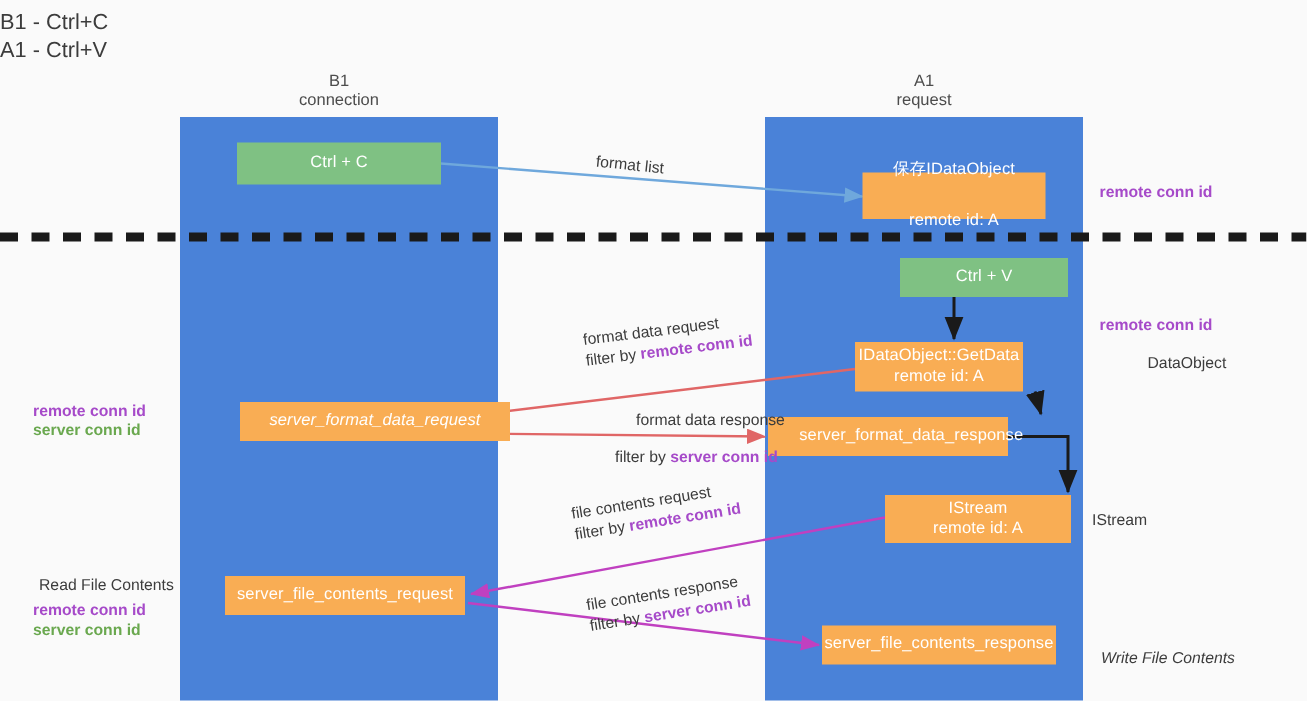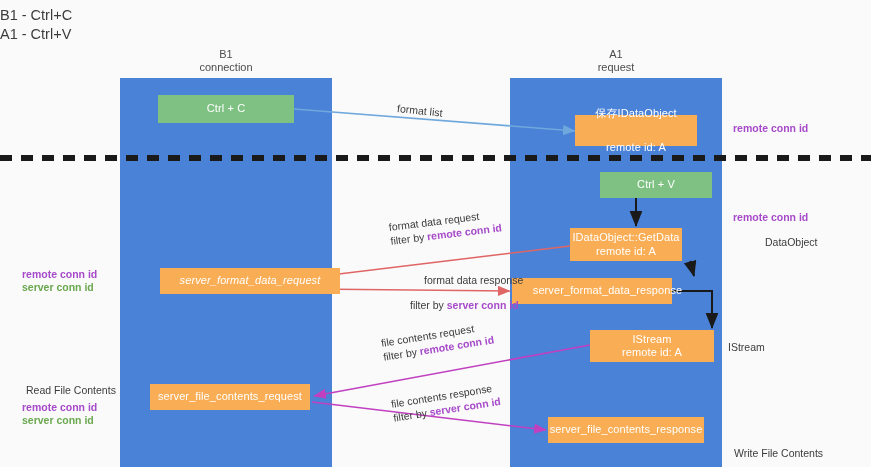--- a/index.html
+++ b/index.html
@@ -45,21 +45,21 @@
 
   .note{position:absolute;font-size:10.5px;line-height:13px;}
   .purple{color:#a64ac9;font-weight:bold;}
   .green-t{color:#6aa84f;font-weight:bold;}
   .dark{color:#3c3c3c;font-weight:normal;}
 
   .n-rcid1{left:733px;top:122px;}
   .n-rcid2{left:733px;top:211px;}
   .n-dataobject{left:728px;top:236px;padding-left:37px;}
   .n-istream{left:728px;top:341px;}
-  .n-writefc{left:734px;top:447px;}
+  .n-writefc{left:734px;top:433px;font-style:italic;}
   .n-left-ids{left:22px;top:268px;}
   .n-readfc{left:26px;top:384px;}
   .n-left-ids2{left:22px;top:401px;}
 
   .arrlbl{
     position:absolute;font-size:10.5px;line-height:14px;color:#3c3c3c;
     white-space:nowrap;transform-origin:0 0;
   }
   .l-formatlist{left:398px;top:101px;transform:rotate(6deg);}
   .l-fdreq{left:388px;top:220px;}

